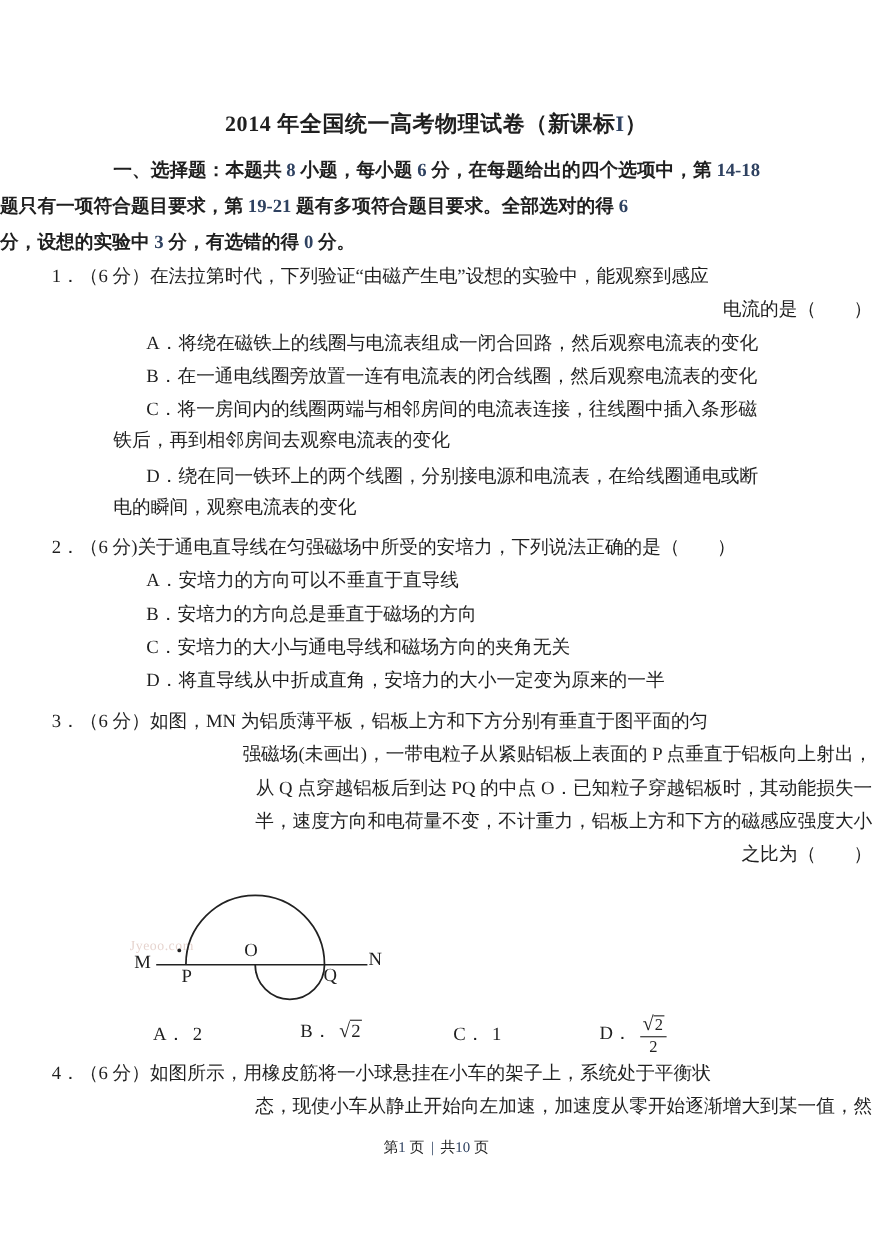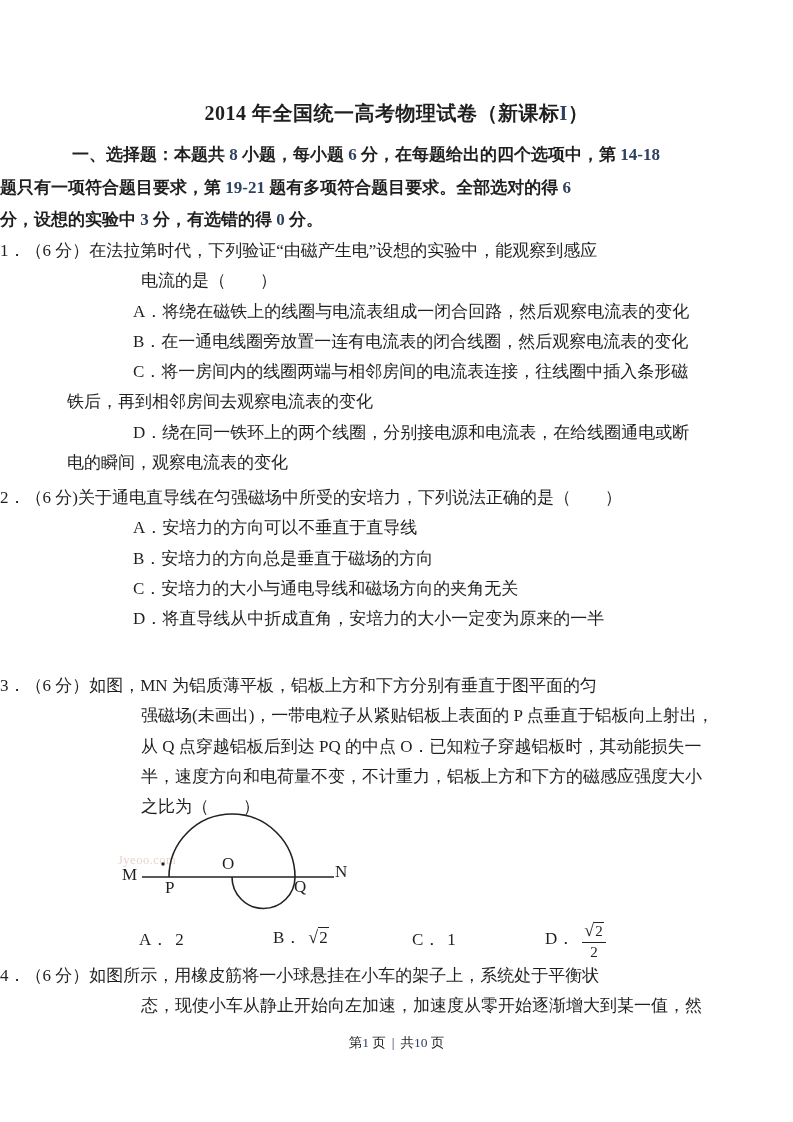--- a/index.html
+++ b/index.html
@@ -12,26 +12,26 @@
     overflow:hidden;
   }
   .title{
     position:absolute;top:99px;left:0;width:793px;
     margin:0;text-align:center;
     font-size:20px;font-weight:bold;line-height:28px;
     letter-spacing:0.5px;
   }
   .block{position:absolute;left:0;width:793px;}
   .ln{white-space:nowrap;font-size:17px;line-height:30.3px;}
-  .ln.num{}
-  .ln.cont{padding-left:141px;}
+  .ln.num{margin-left:47px;}
+  .ln.cont{text-align:right;}
   .ln.opt{padding-left:133px;}
-  .ln.left{padding-left:67px;}
+  .ln.left{padding-left:103px;font-family:Liberation Mono, monospace;}
   .header-block .ln{font-weight:bold;line-height:32.5px;}
-  .header-block .ln.first{padding-left:72px;}
+  .header-block .ln.first{padding-left:103px;}
   .header-block .ln.rest{}
   span.num{color:#2e4160;}
   span.sep{color:#2e4160;margin:0 6px;}
   
   .fig-svg{position:absolute;left:110px;top:788px;}
   .fig-label{position:absolute;font-size:17px;color:#1f1f1f;line-height:1;}
   .fig-watermark{
     position:absolute;left:118px;top:853px;
     font-size:12.5px;color:#d8bcb4;opacity:0.65;letter-spacing:0.5px;
   }
@@ -76,21 +76,21 @@
   </div>
 
   <div class="block" style="top:483px">
     <div class="ln num">2．（6 分)关于通电直导线在匀强磁场中所受的安培力，下列说法正确的是（　　）</div>
     <div class="ln opt">A．安培力的方向可以不垂直于直导线</div>
     <div class="ln opt">B．安培力的方向总是垂直于磁场的方向</div>
     <div class="ln opt">C．安培力的大小与通电导线和磁场方向的夹角无关</div>
     <div class="ln opt">D．将直导线从中折成直角，安培力的大小一定变为原来的一半</div>
   </div>
 
-  <div class="block" style="top:671px">
+  <div class="block" style="top:641px">
     <div class="ln num">3．（6 分）如图，MN 为铝质薄平板，铝板上方和下方分别有垂直于图平面的匀</div>
     <div class="ln cont">强磁场(未画出)，一带电粒子从紧贴铝板上表面的 P 点垂直于铝板向上射出，</div>
     <div class="ln cont">从 Q 点穿越铝板后到达 PQ 的中点 O．已知粒子穿越铝板时，其动能损失一</div>
     <div class="ln cont">半，速度方向和电荷量不变，不计重力，铝板上方和下方的磁感应强度大小</div>
     <div class="ln cont">之比为（　　）</div>
   </div>
 
   <span class="fig-watermark">Jyeoo.com</span>
   <svg class="fig-svg" width="290" height="135" viewBox="0 0 290 135">
     <path d="M32 89 L224 89" stroke="#222" stroke-width="1.5" fill="none"></path>

